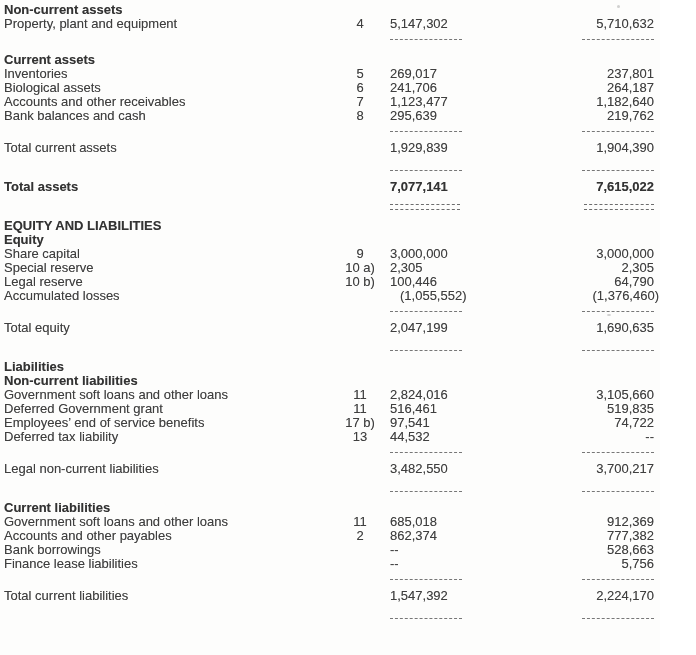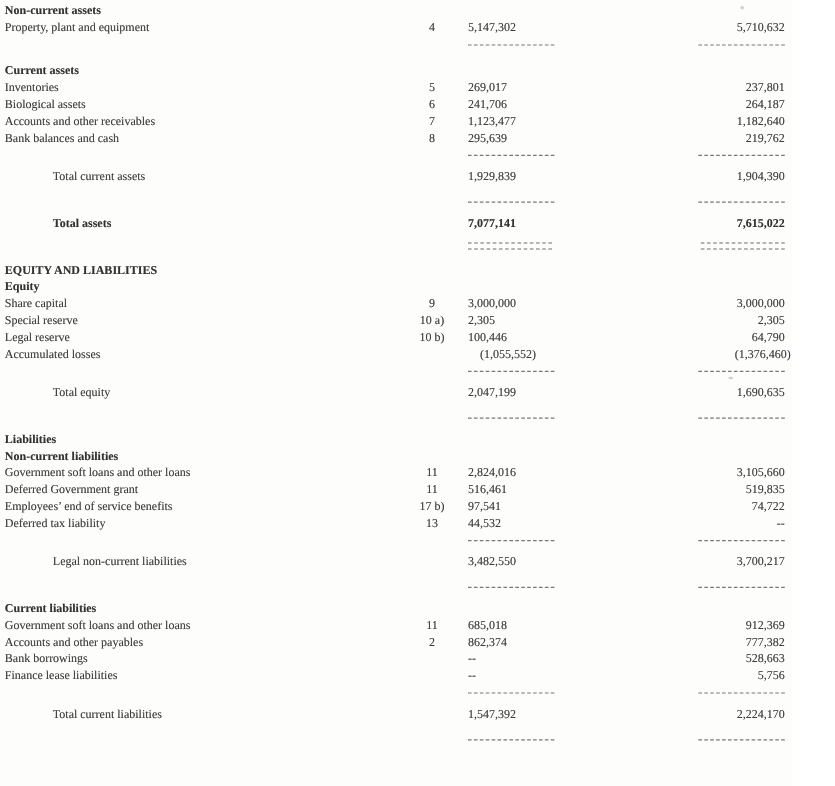--- a/index.html
+++ b/index.html
@@ -1,32 +1,32 @@
 <!DOCTYPE html>
 <html><head>
 <meta charset="utf-8">
 <style>
   html,body{margin:0;padding:0;background:#ffffff;}
   .page{
     width:660px;height:655px;box-sizing:border-box;
     background:#fdfdfc;
-    font-family:Liberation Serif, serif;
-    font-size:10px;color:#3f3f3f;
+    font-family:Liberation Sans, sans-serif;
+    font-size:13px;color:#3f3f3f;
     padding:3px 6px 0 4px;
     position:relative;overflow:hidden;
     text-shadow:0 0 .4px rgba(60,60,60,.45);
   }
   .row{display:flex;align-items:baseline;line-height:14px;}
   .label{flex:1;min-width:0;white-space:nowrap;}
   .note{width:60px;text-align:center;flex-shrink:0;}
   .v1{width:140px;text-align:left;flex-shrink:0;}
   .v2{width:124px;text-align:right;flex-shrink:0;}
   .section .label{font-weight:bold;color:#333;}
   .bold .label,.bold .v1,.bold .v2{font-weight:bold;color:#333;}
-  .total{padding-top:8px;padding-bottom:7px;margin-left:40px;}
+  .total{padding-top:8px;padding-bottom:7px;}
   .sep{height:10px;align-items:center;line-height:10px;}
   .dash{display:inline-block;width:72px;height:0;border-bottom:1px dashed #777;}
   .ddash{display:inline-block;width:70px;height:4px;border-top:1px dashed #6d6d6d;border-bottom:1px dashed #6d6d6d;}
   .gap{height:12px;}
   .gap-sm{height:8px;}
   .neg{margin-right:-5px;}
   .speck{position:absolute;background:#9a9a9a;border-radius:50%;opacity:.45;}
 </style>
 </head>
 <body>

